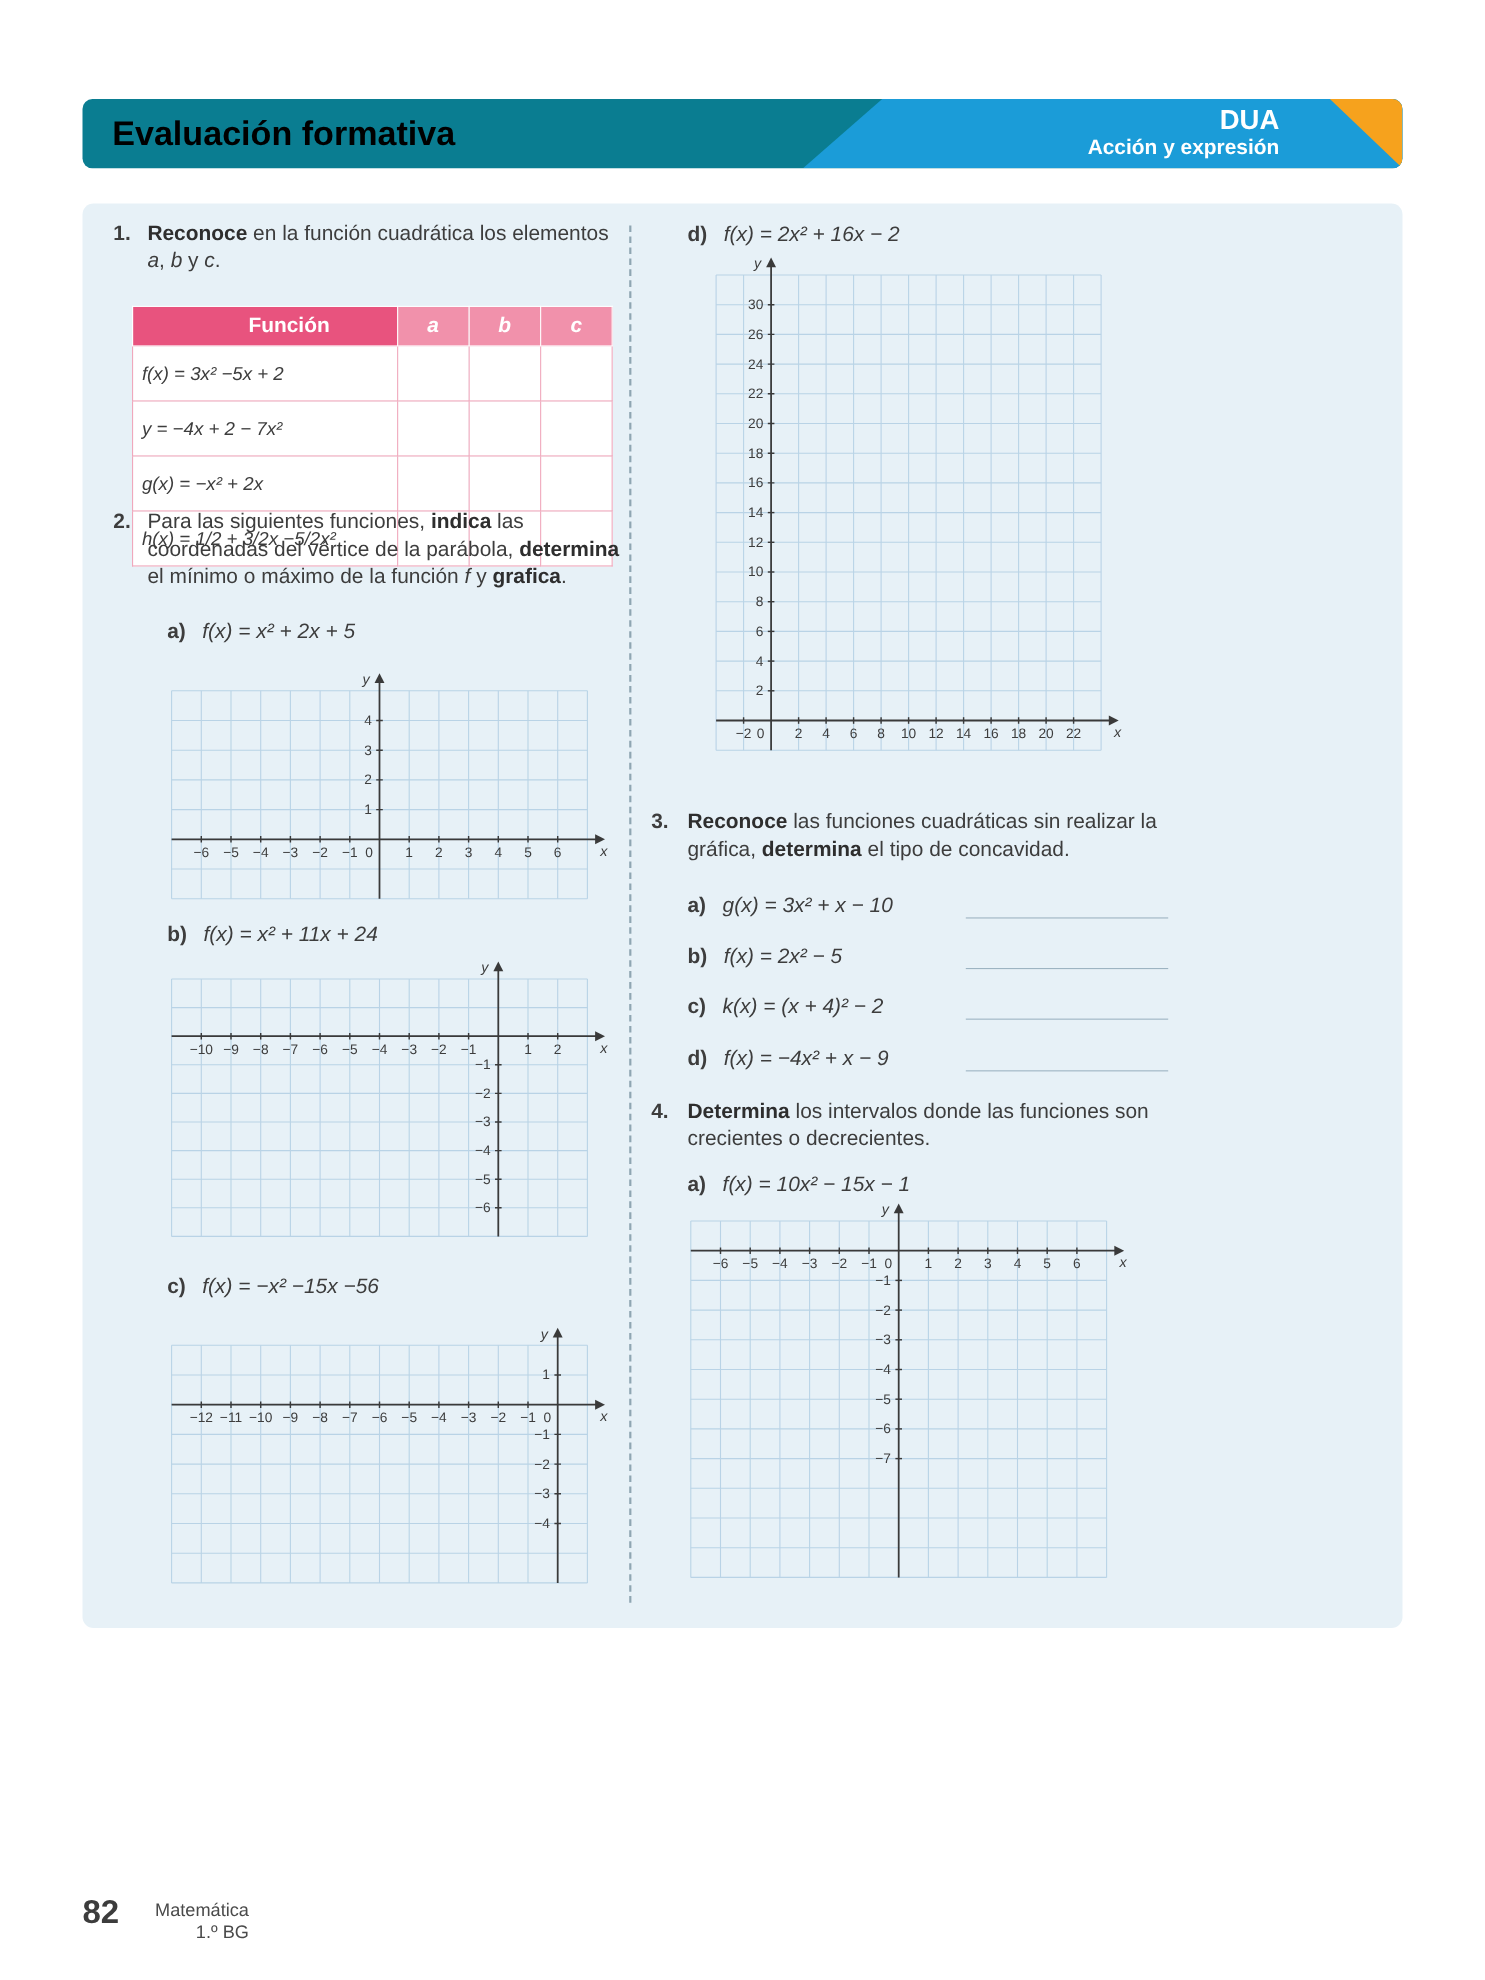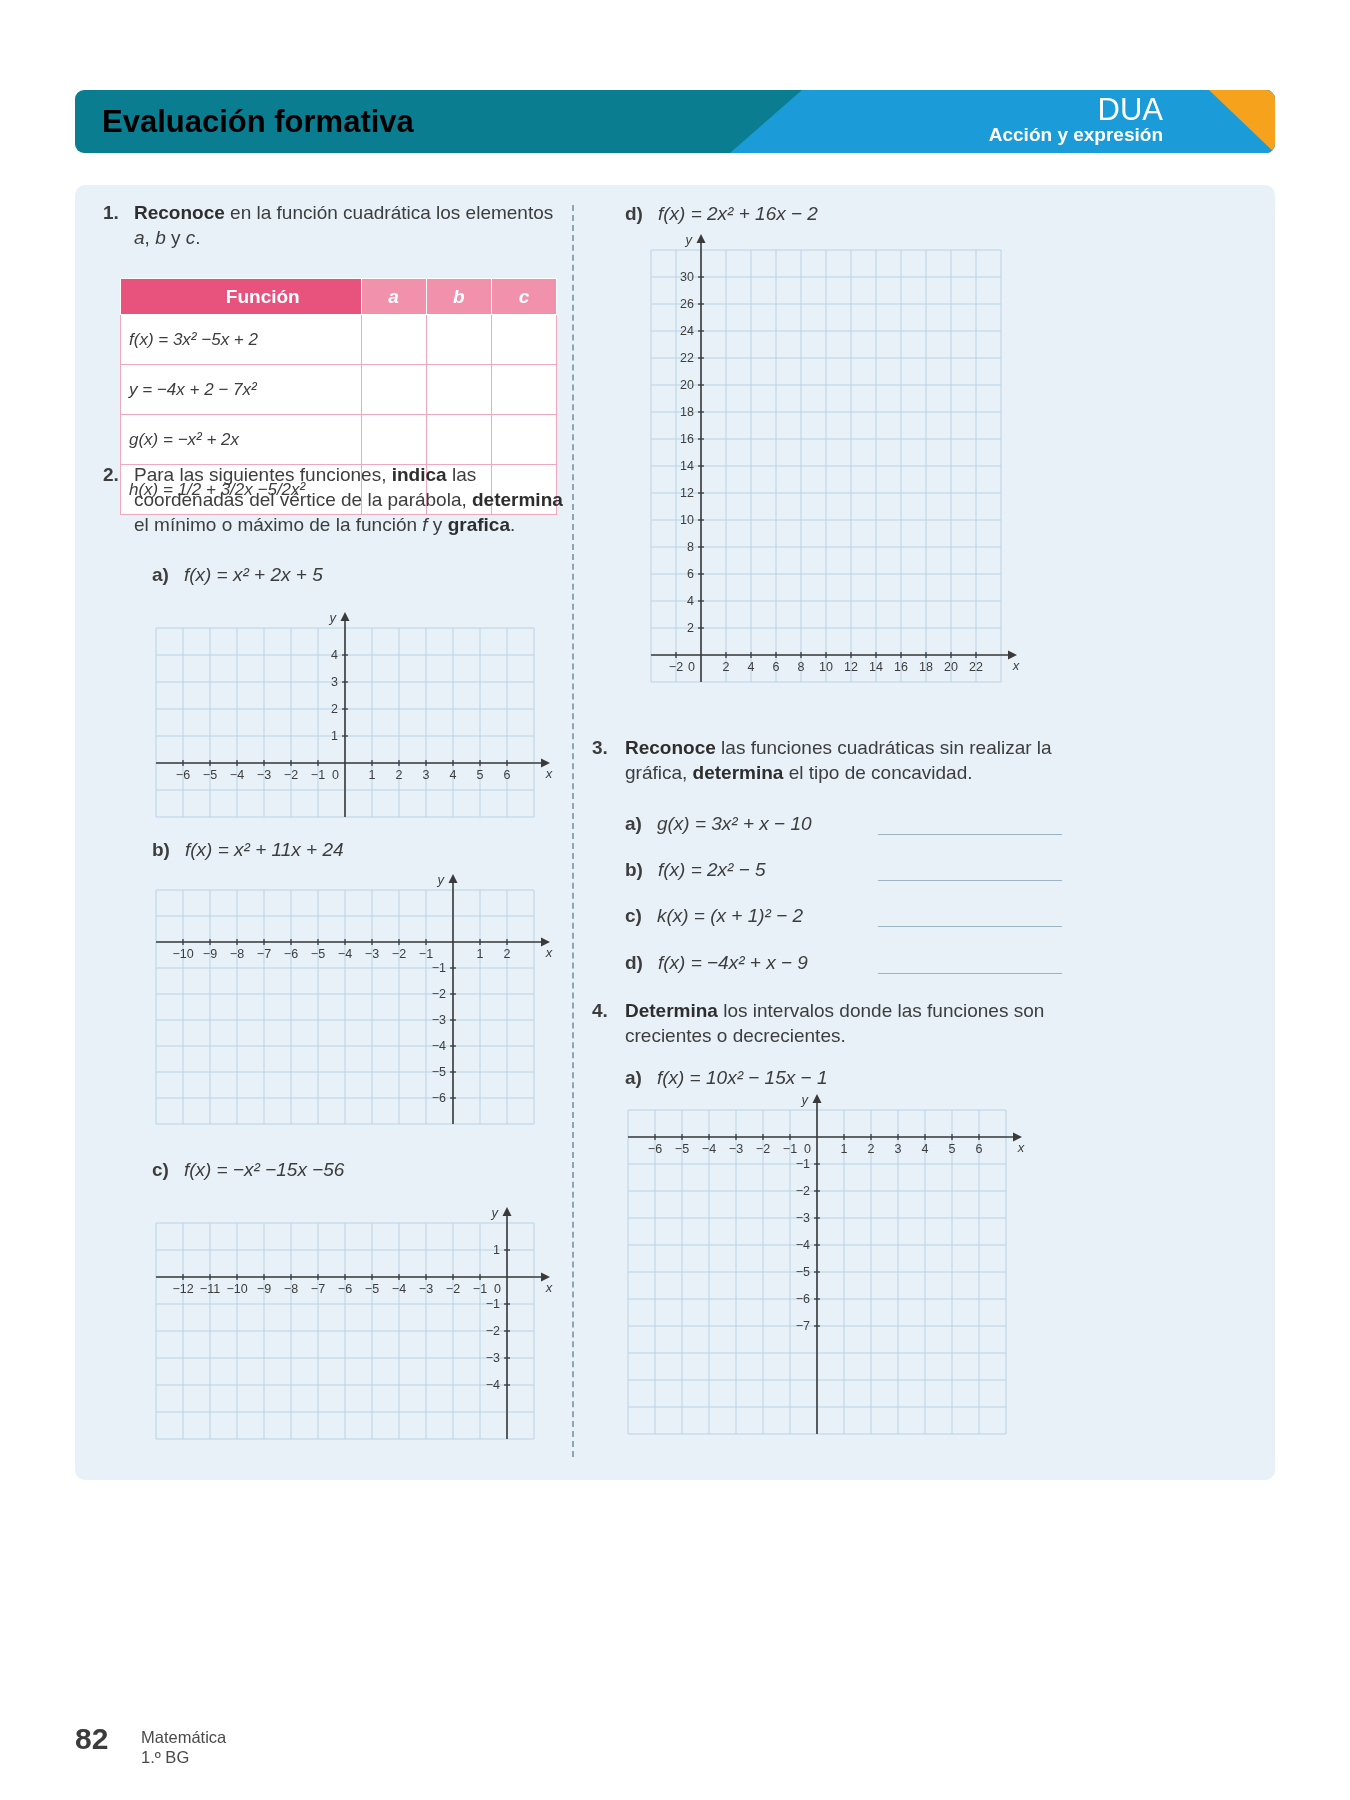--- a/index.html
+++ b/index.html
@@ -4,21 +4,21 @@
 <style>
   html,body{margin:0;padding:0;background:#ffffff;font-family:"Liberation Sans",sans-serif;}
   .page{position:relative;width:1350px;height:1800px;background:#fff;overflow:hidden;}
 
   
   .header{position:absolute;left:75px;top:90px;width:1200px;height:63px;background:var(--teal);border-radius:9px;overflow:hidden;}
   .header-title{position:absolute;left:27px;top:0;height:63px;line-height:63px;color:#000000;font-size:31px;font-weight:bold;z-index:2;}
   .header-blue{position:absolute;right:0;top:0;width:545px;height:100%;background:var(--blue);clip-path:polygon(72px 0,100% 0,100% 100%,0 100%);z-index:1;}
   .header-orange{position:absolute;right:0;top:0;width:66px;height:100%;background:var(--orange);clip-path:polygon(0 0,100% 0,100% 100%);z-index:3;}
   .header-text{position:absolute;right:112px;top:5px;text-align:right;color:#fff;z-index:4;}
-  .dua{font-size:31px;font-weight:normal;line-height:29px;}
+  .dua{font-size:25px;font-weight:bold;line-height:29px;}
   .dua-sub{font-size:19px;font-weight:bold;line-height:22px;}
 
   
   .panel{position:absolute;left:75px;top:185px;width:1200px;height:1295px;background:var(--panel);border-radius:10px;}
   .divider{position:absolute;left:572px;top:205px;height:1252px;border-left:2px dashed #8fa6b2;}
 
   
   .qnum{position:absolute;font-size:19px;font-weight:bold;color:var(--text);line-height:25px;}
   .qtext{position:absolute;font-size:19px;color:var(--text);line-height:25px;}
   .qtext .b{font-weight:bold;color:#2e2e2e;}
@@ -32,21 +32,21 @@
   .func-table{position:absolute;left:120px;top:278px;width:437px;border-collapse:collapse;}
   .func-table th{background:var(--pink);color:#fff;font-size:19px;font-weight:bold;height:35px;border:1px solid #fff;padding:0;}
   .func-table th.fn{width:218px;padding-left:44px;}
   .func-table th.abc{background:var(--pink_light);font-style:italic;width:73px;}
   .func-table td{background:#fff;border:1px solid var(--pink_border);height:29px;font-size:17px;font-style:italic;color:var(--text);padding:10px 8px;}
 
   .gridbox{position:absolute;}
 
   
   .footer-num{position:absolute;left:75px;top:1722px;font-size:30px;font-weight:bold;color:#3c3c3c;}
-  .footer-meta{position:absolute;left:141px;top:1727px;font-size:16.5px;color:#4a4a4a;line-height:20px;}
+  .footer-meta{position:absolute;left:141px;top:1727px;font-size:16.5px;color:#4a4a4a;line-height:20px;text-align:right;}
 </style>
 </head>
 <body>
 
 <div class="page">
 
   <div class="header">
     <div class="header-blue"></div>
     <div class="header-orange"></div>
     <div class="header-title">Evaluación formativa</div>
@@ -418,21 +418,21 @@
     <span class="tag">a)</span><span class="formula">g(x) = 3x² + x − 10</span>
   </div>
   <div class="answer-line" style="left:878px;top:814px;"></div>
 
   <div class="sub" style="left:625px;top:858px;">
     <span class="tag">b)</span><span class="formula">f(x) = 2x² − 5</span>
   </div>
   <div class="answer-line" style="left:878px;top:860px;"></div>
 
   <div class="sub" style="left:625px;top:904px;">
-    <span class="tag">c)</span><span class="formula">k(x) = (x + 1)² − 2</span>
+    <span class="tag">c)</span><span class="formula">k(x) = (x + 4)² − 2</span>
   </div>
   <div class="answer-line" style="left:878px;top:906px;"></div>
 
   <div class="sub" style="left:625px;top:951px;">
     <span class="tag">d)</span><span class="formula">f(x) = −4x² + x − 9</span>
   </div>
   <div class="answer-line" style="left:878px;top:953px;"></div>
 
   <div class="qnum" style="left:592px;top:998px;">4.</div>
   <div class="qtext" style="left:625px;top:998px;width:462px;"><span class="b">Determina</span><span> los intervalos donde las funciones son crecientes o decrecientes.</span></div>

